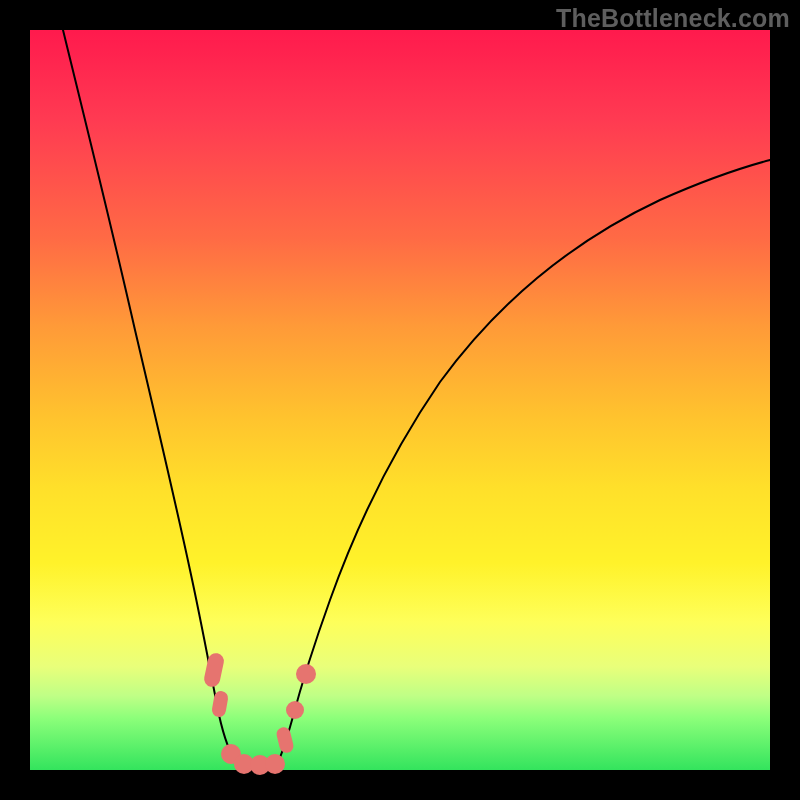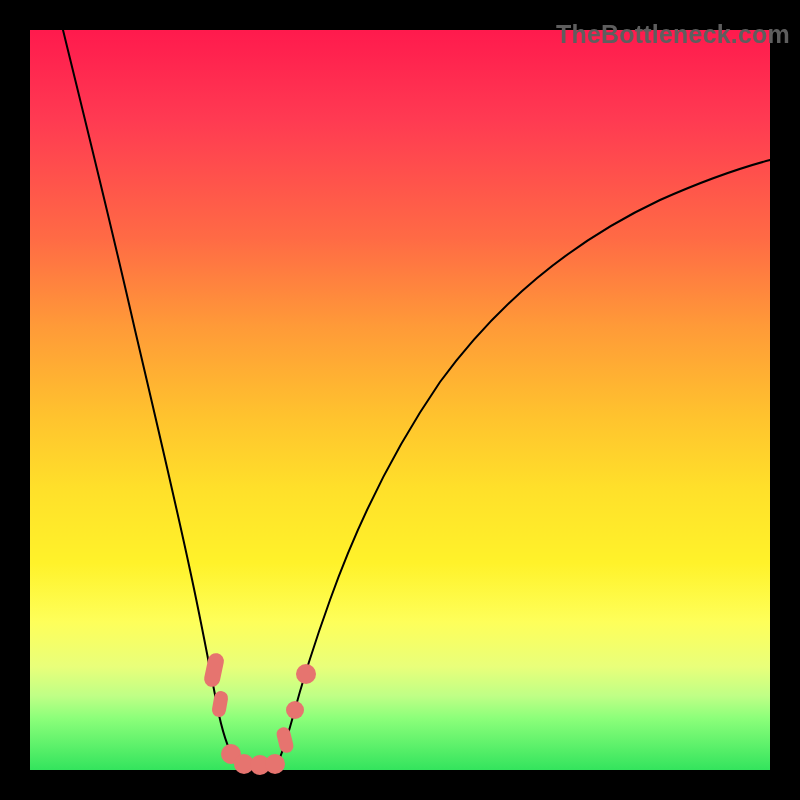--- a/index.html
+++ b/index.html
@@ -25,21 +25,21 @@
       #ffe02a 62%,
       #fff22a 72%,
       #feff5a 80%,
       #e9ff7a 86%,
       #bfff86 90%,
       #8cff7a 93%,
       #33e45d 100%);
   }
   .watermark {
     position: absolute;
-    top: 20px;
+    top: 4px;
     right: 10px;
     font-family: Arial, Helvetica, sans-serif;
     font-size: 25px;
     font-weight: 600;
     color: #5e5e5e;
     letter-spacing: 0.2px;
   }
   svg.curves {
     position: absolute;
     left: 0; top: 0;

